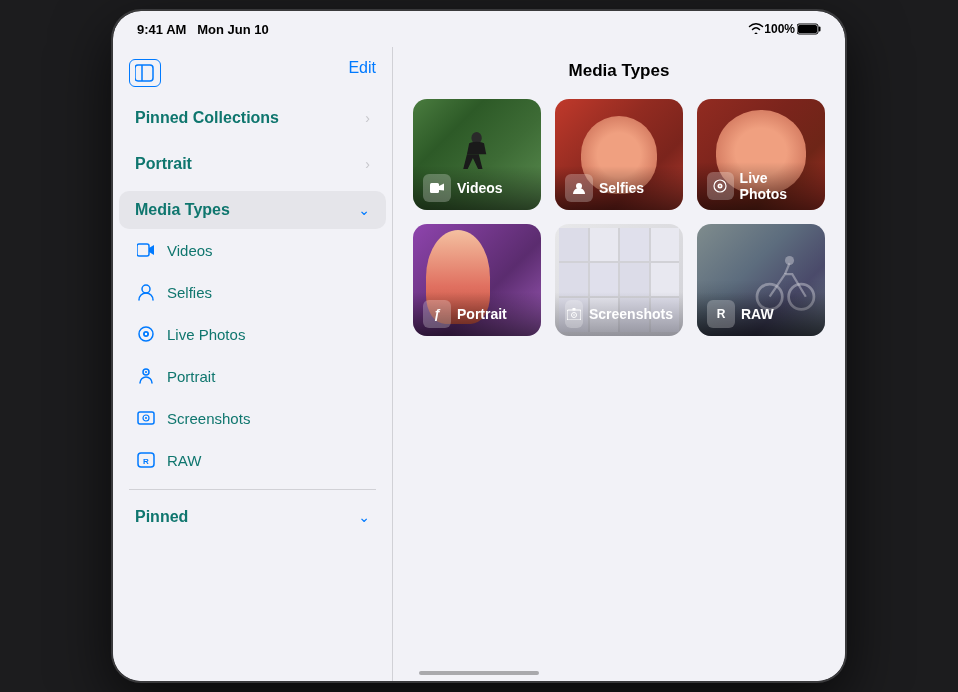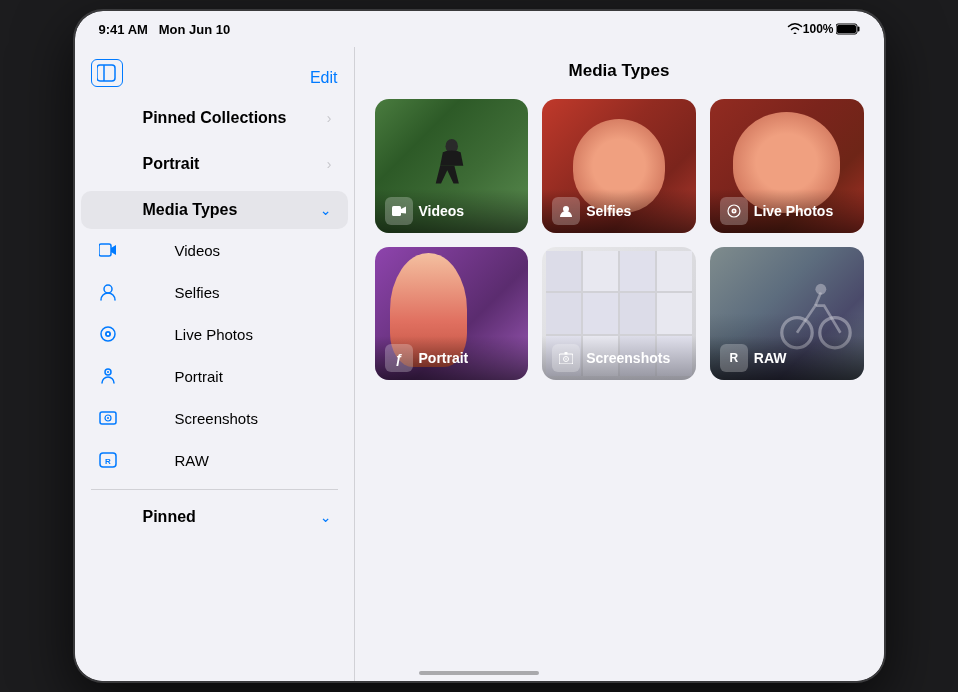--- a/index.html
+++ b/index.html
@@ -9,21 +9,21 @@
       background: #1c1c1e;
       display: flex;
       align-items: center;
       justify-content: center;
       font-family: -apple-system, BlinkMacSystemFont, 'SF Pro Text', 'Helvetica Neue', sans-serif;
       overflow: hidden;
     }
 
     
     .ipad-frame {
-      width: 809px;
+      width: 732px;
       height: 670px;
       background: #2a2a2c;
       border-radius: 28px;
       padding: 0;
       position: relative;
       overflow: hidden;
       box-shadow: 0 0 0 2px #3a3a3c, 0 20px 60px rgba(0,0,0,0.7);
     }
 
     
@@ -79,21 +79,21 @@
       background: #f2f2f7;
       border-right: 1px solid #d1d1d6;
       display: flex;
       flex-direction: column;
       overflow-y: auto;
       flex-shrink: 0;
     }
 
     .sidebar-header {
       display: flex;
-      align-items: flex-end;
+      align-items: flex-start;
       justify-content: space-between;
       padding: 12px 16px 8px;
     }
     .sidebar-icon-btn {
       width: 32px;
       height: 28px;
       border: 1.5px solid #007aff;
       border-radius: 6px;
       display: flex;
       align-items: center;
@@ -126,23 +126,22 @@
     .sidebar-row.active {
       background: #e5e5ea;
     }
     .sidebar-row-left {
       display: flex;
       align-items: center;
       gap: 10px;
     }
     .sidebar-row-label {
       font-size: 15px;
-      color: #000000;
+      color: #0f766e;
       font-weight: 400;
-      margin-left: 46px;
     }
     .sidebar-row-label.bold {
       font-weight: 600;
       font-size: 16px;
     }
     .chevron {
       color: #c7c7cc;
       font-size: 14px;
     }
     .chevron-blue {

